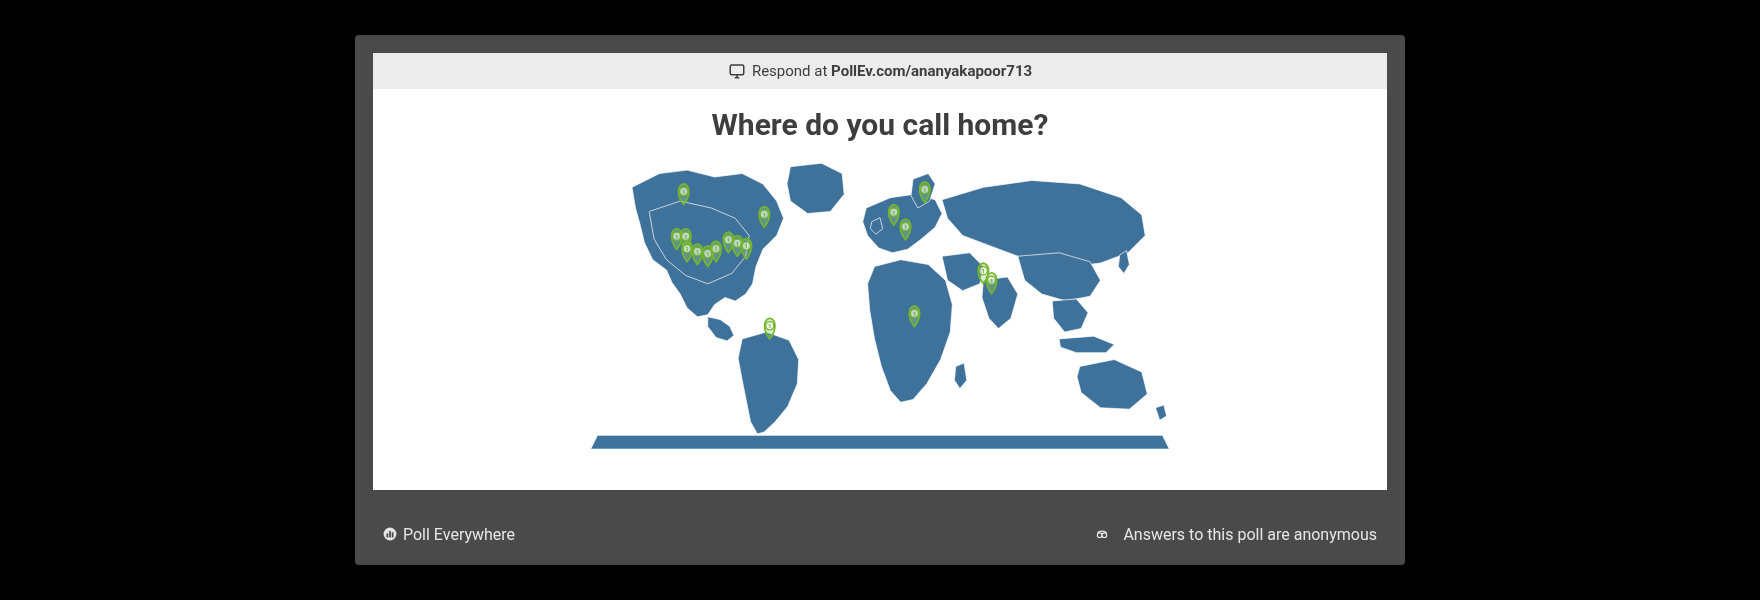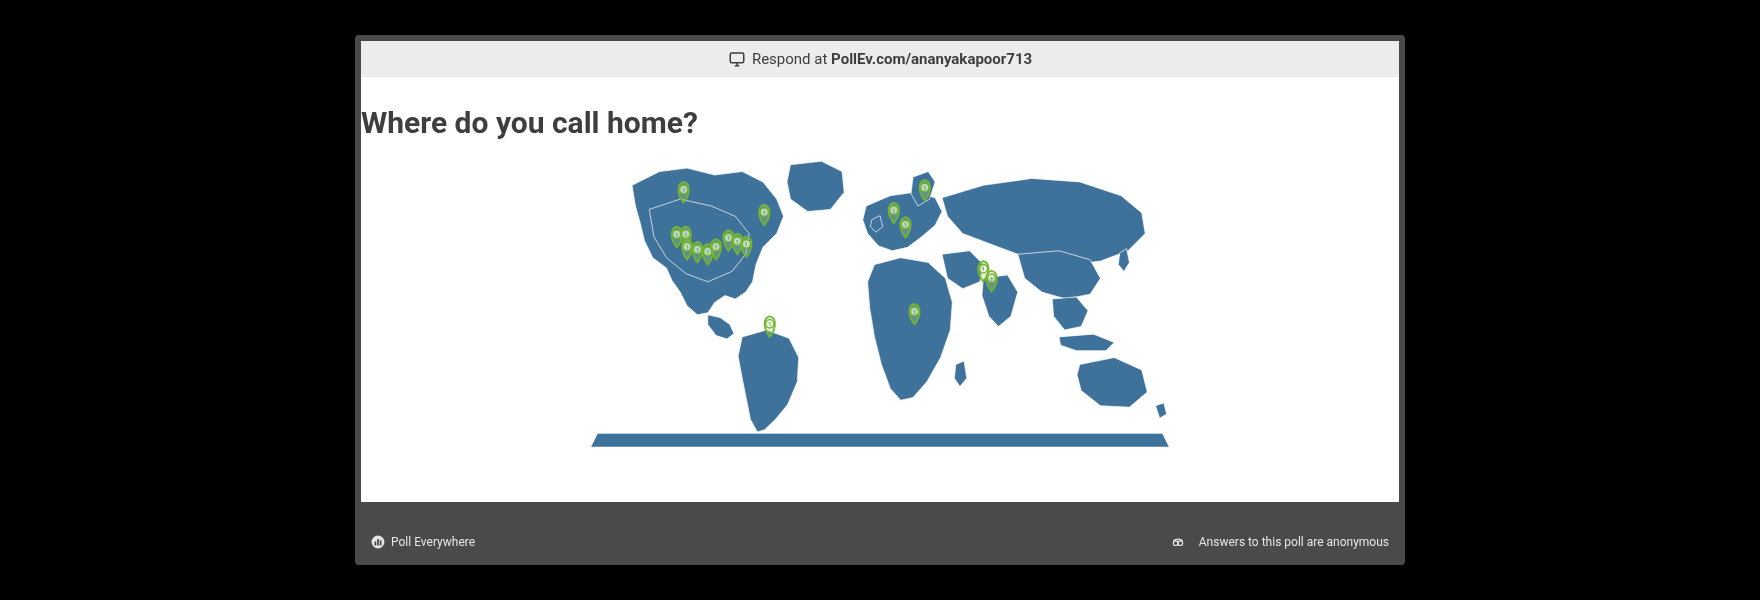--- a/index.html
+++ b/index.html
@@ -10,21 +10,21 @@
       font-family: -apple-system, BlinkMacSystemFont, "Segoe UI", Roboto, Helvetica, Arial, sans-serif;
       display: flex;
       align-items: center;
       justify-content: center;
     }
     .frame {
       width: 1050px;
       height: 530px;
       background: #4a4a4a;
       border-radius: 4px;
-      padding: 6px;
+      padding: 18px;
       display: flex;
       flex-direction: column;
       position: relative;
     }
     .slide {
       flex: 1;
       background: #fff;
       display: flex;
       flex-direction: column;
       overflow: hidden;
@@ -35,46 +35,46 @@
       display: flex;
       align-items: center;
       justify-content: center;
       font-size: 15px;
       color: #3e3e3e;
       gap: 6px;
     }
     .respond-bar svg { flex: 0 0 auto; }
     .respond-text b { font-weight: 700; }
     .question {
-      text-align: left;
+      text-align: center;
       font-size: 30px;
       font-weight: 700;
       color: #3e3e3e;
-      margin-top: 28px;
+      margin-top: 18px;
       margin-bottom: 4px;
     }
     .map-wrap {
       flex: 1;
       display: flex;
       align-items: flex-start;
       justify-content: center;
       overflow: hidden;
     }
     .map-wrap svg {
       width: 620px;
       height: auto;
     }
     .footer {
       height: 24px;
       display: flex;
-      align-items: flex-start;
+      align-items: center;
       justify-content: space-between;
       padding: 0 10px 2px 10px;
       color: #e6e6e6;
-      font-size: 12px;
+      font-size: 16px;
       margin-top: 33px;
     }
     .footer-left {
       display: flex;
       align-items: center;
       gap: 6px;
     }
     .footer-left svg { flex: 0 0 auto; }
     .footer-right {
       display: flex;

